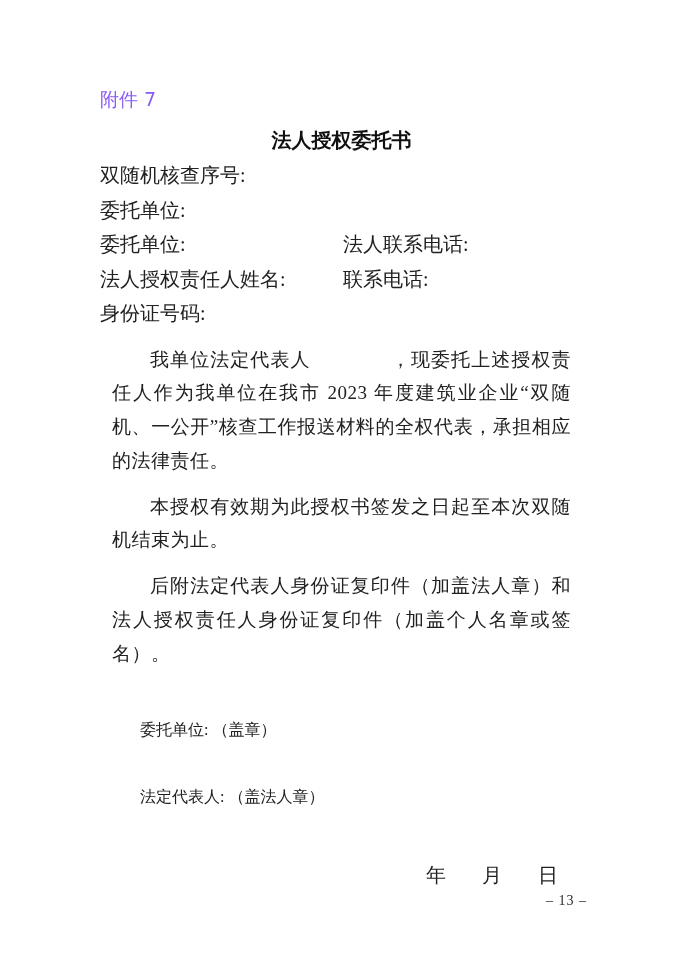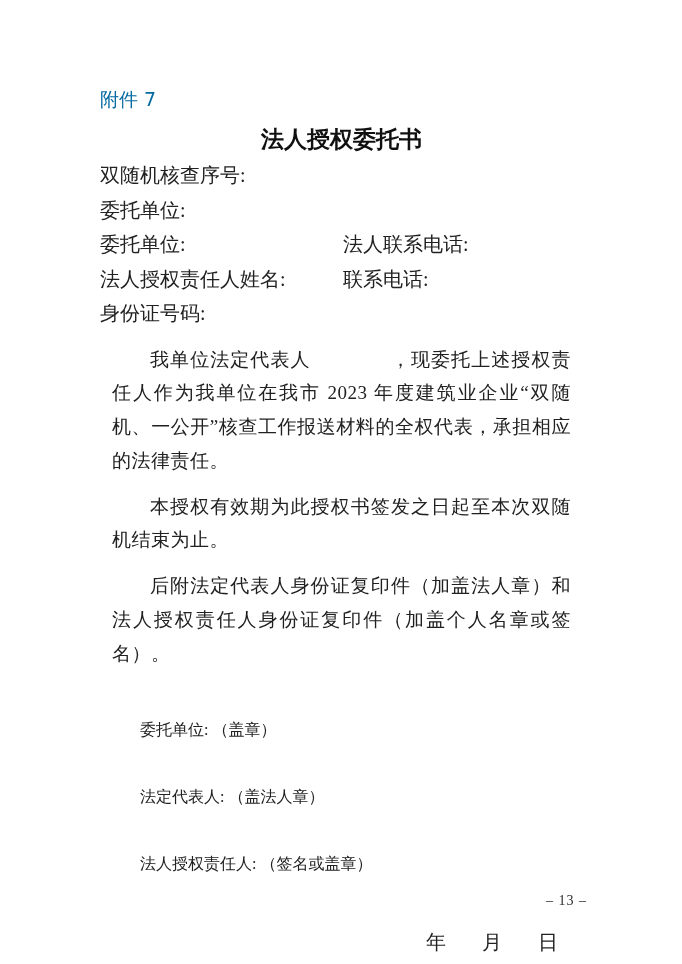--- a/index.html
+++ b/index.html
@@ -20,26 +20,26 @@
     position: absolute;
     left: 100px;
     top: 0;
     width: 483px;
   }
   .attachment {
     margin-top: 86px;
     font-family: "DejaVu Sans", "Liberation Sans", sans-serif;
     font-size: 19px;
     line-height: 26px;
-    color: #0369a1;
+    color: #8b5cf6;
   }
   .title {
     margin: 10px 0 0 0;
     text-align: center;
-    font-size: 23px;
+    font-size: 20px;
     font-weight: bold;
     line-height: 36px;
     color: #101010;
   }
   .form-section {
     font-family: Liberation Serif, serif;
   }
   .form-line {
     position: relative;
     height: 34.5px;
@@ -129,21 +129,20 @@
 
     <div class="body-section">
       <p>我单位法定代表人　　　　，现委托上述授权责任人作为我单位在我市 2023 年度建筑业企业“双随机、一公开”核查工作报送材料的全权代表，承担相应的法律责任。</p>
       <p>本授权有效期为此授权书签发之日起至本次双随机结束为止。</p>
       <p>后附法定代表人身份证复印件（加盖法人章）和法人授权责任人身份证复印件（加盖个人名章或签名）。</p>
     </div>
 
     <div class="signature-section">
       <div class="sign-line">委托单位: （盖章）</div>
       <div class="sign-line">法定代表人: （盖法人章）</div>
-      <div class="sign-line">法人授权责任人: （签名或盖章）</div>
     </div>
 
     <div class="date-line">
       <span>年</span>
       <span class="gap">月</span>
       <span class="gap">日</span>
     </div>
 
   </div>
 

